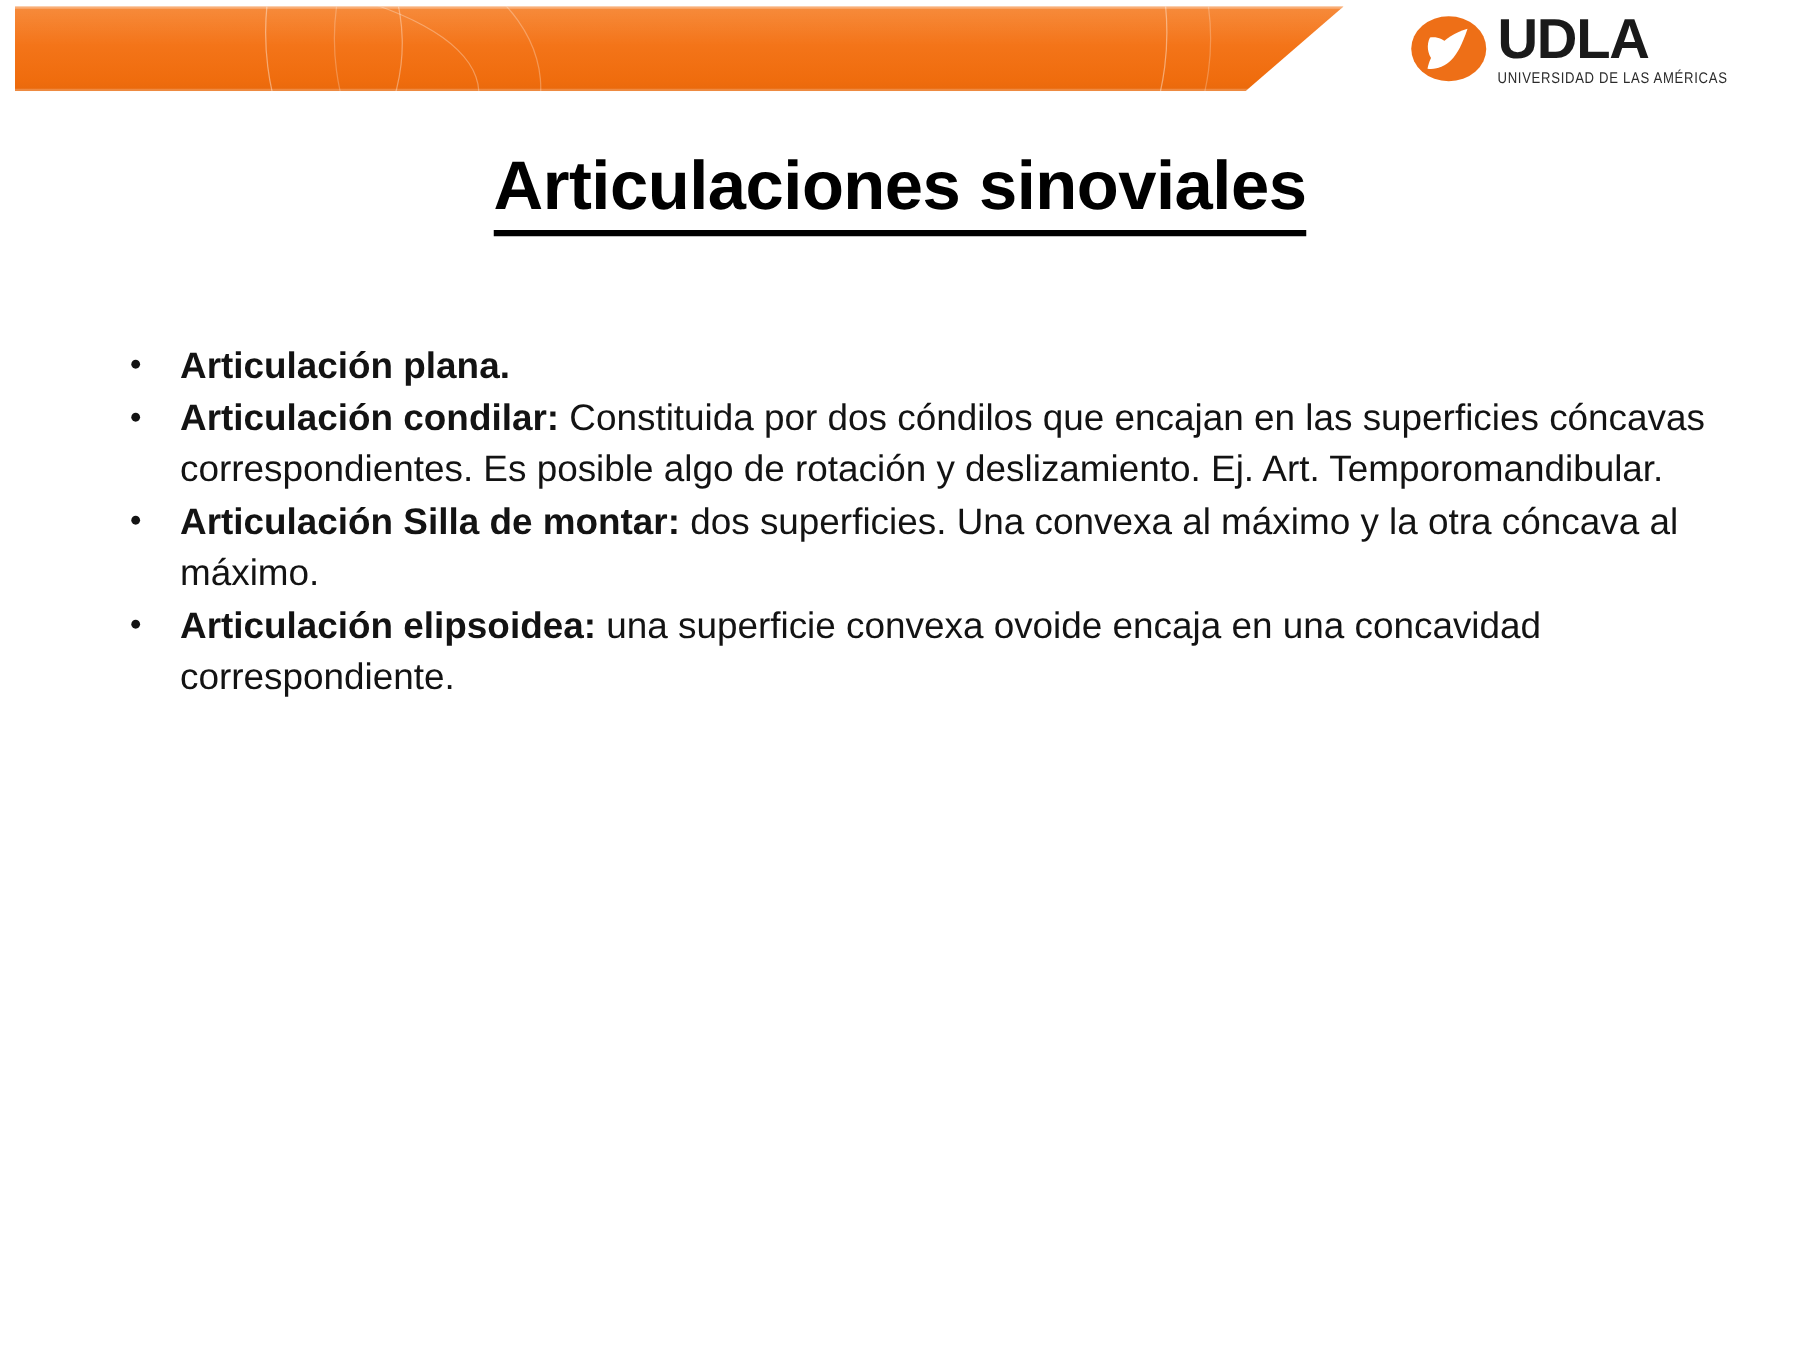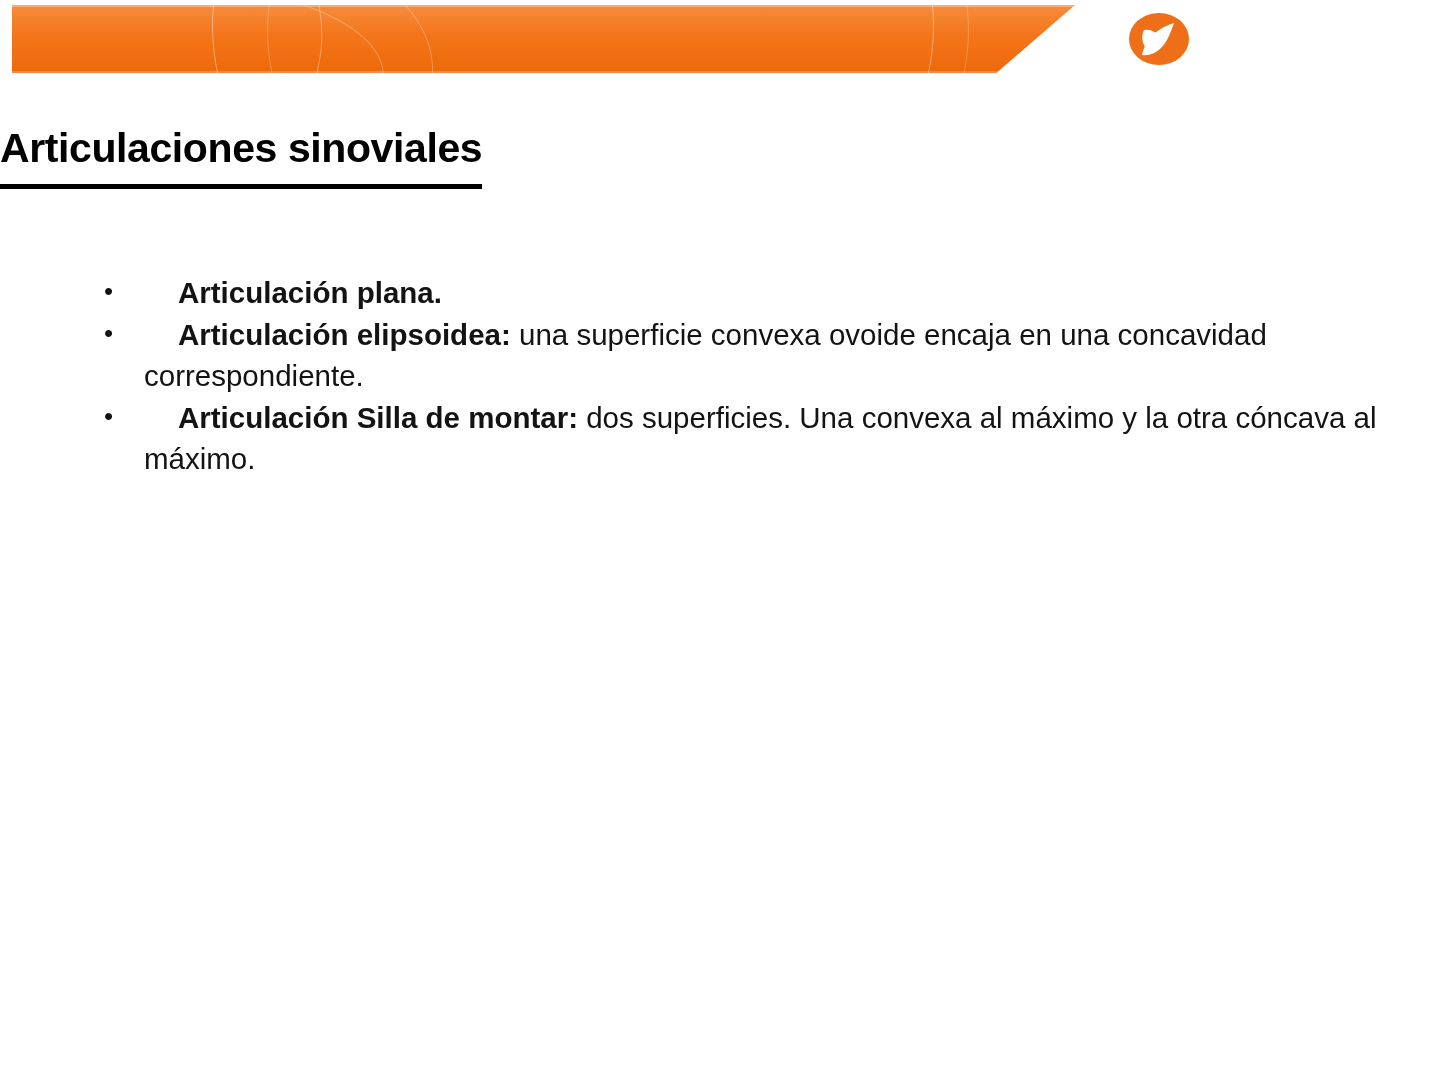--- a/index.html
+++ b/index.html
@@ -129,23 +129,24 @@
     transform-origin: left top;
     margin-top: 2px;
   }
 
   
   .slide-title {
     position: absolute;
     left: 0;
     top: 116px;
     width: 1440px;
+    text-align: center;
     font-family: "Liberation Sans", sans-serif;
     font-weight: bold;
-    font-size: 41px;
+    font-size: 55px;
     line-height: 64px;
     color: #000000;
     letter-spacing: -0.4px;
   }
   .slide-title .title-text {
     display: inline-block;
     border-bottom: 5px solid #000;
     padding-bottom: 4px;
   }
 
@@ -173,21 +174,20 @@
     content: "\2022";
     position: absolute;
     left: 8px;
     top: -1px;
     font-size: 26px;
     line-height: 41.5px;
     color: #131313;
   }
   .bullet-term {
     font-weight: bold;
-    margin-left: 34px;
   }
   .bullet-rest {
     font-weight: normal;
   }
 </style>
 </head>
 <body>
 
 <div class="slide-header">
 
@@ -201,31 +201,38 @@
     <div class="banner-edge-top"></div>
     <div class="banner-edge-bottom"></div>
   </div>
 
   <div class="logo">
     <svg class="logo-mark" viewBox="0 0 62 54">
       <ellipse cx="31" cy="27" rx="30" ry="26" fill="#ee6f17"></ellipse>
       <path d="M46 11 C36 14, 28 19, 22 26 C18 31, 15 37, 14 43 C21 44, 28 41, 33 36 C38 31, 42 23, 46 11 Z" fill="#ffffff"></path>
       <path d="M16 18 C21 17, 27 19, 30 23 C26 27, 21 31, 18 36 C14 31, 13 24, 16 18 Z" fill="#ffffff"></path>
     </svg>
+    <div class="logo-wordmark">
+      <span class="logo-udla">UDLA</span>
+      <span class="logo-sub">UNIVERSIDAD DE LAS AMÉRICAS</span>
+    </div>
   </div>
 
 </div>
 
 <div class="slide-title">
   <span class="title-text">Articulaciones sinoviales</span>
 </div>
 
 <ul class="body-list">
   <li class="bullet-item">
     <span class="bullet-term">Articulación plana.</span><span class="bullet-rest"></span>
   </li>
   <li class="bullet-item">
+    <span class="bullet-term">Articulación condilar:</span><span class="bullet-rest"> Constituida por dos cóndilos que encajan en las superficies cóncavas correspondientes. Es posible algo de rotación y deslizamiento. Ej. Art. Temporomandibular.</span>
+  </li>
+  <li class="bullet-item">
+    <span class="bullet-term">Articulación Silla de montar:</span><span class="bullet-rest"> dos superficies. Una convexa al máximo y la otra cóncava al máximo.</span>
+  </li>
+  <li class="bullet-item">
     <span class="bullet-term">Articulación elipsoidea:</span><span class="bullet-rest"> una superficie convexa ovoide encaja en una concavidad correspondiente.</span>
   </li>
-  <li class="bullet-item">
-    <span class="bullet-term">Articulación Silla de montar:</span><span class="bullet-rest"> dos superficies. Una convexa al máximo y la otra cóncava al máximo.</span>
-  </li>
 </ul>
 
 </body></html>

